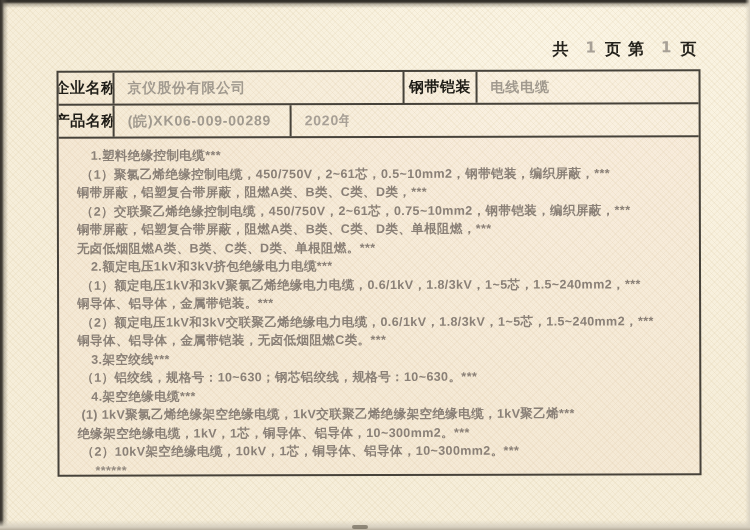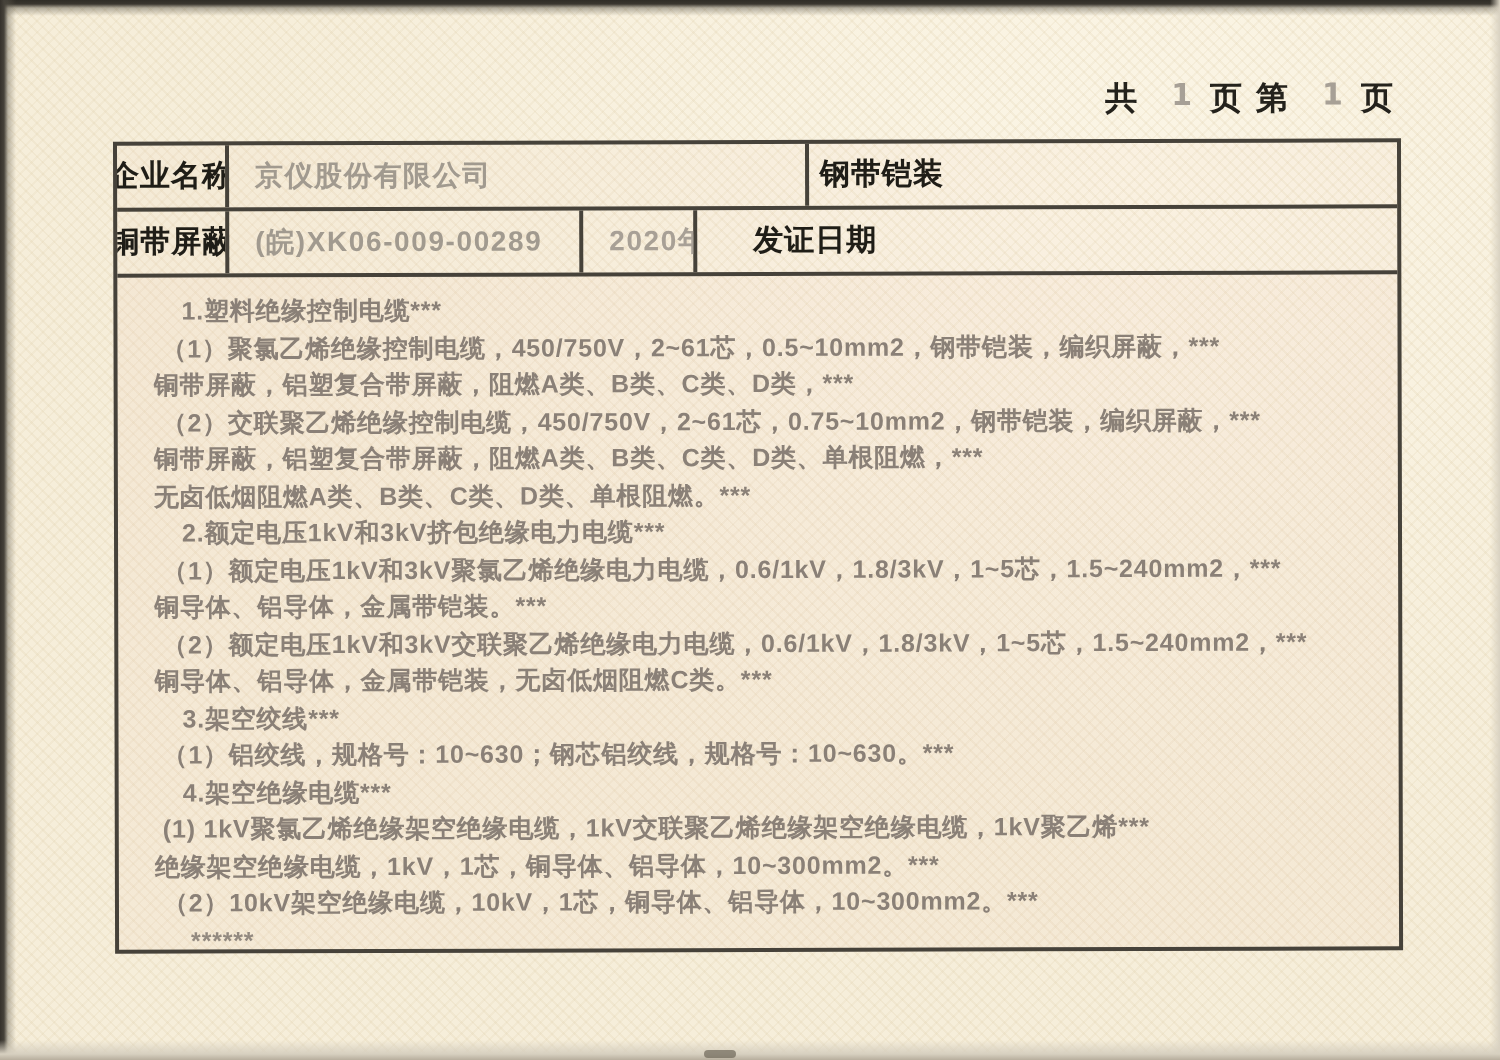--- a/index.html
+++ b/index.html
@@ -92,27 +92,27 @@
     <span class="num gap-l">1</span>
     <span class="zh gap-m">页</span>
   </div>
 
   <div class="cert-table">
 
     <div class="trow r1">
       <div class="cell lab">企业名称</div>
       <div class="cell val">京仪股份有限公司</div>
       <div class="cell lab">钢带铠装</div>
+      <div class="cell val">电线电缆</div>
     </div>
 
     <div class="trow r2">
-      <div class="cell lab">铜带屏蔽</div>
+      <div class="cell lab">产品名称</div>
       <div class="cell val">(皖)XK06-009-00289</div>
       <div class="cell val date">2020年08月04日</div>
-      <div class="cell lab">发证日期</div>
     </div>
 
     <div class="scope" id="scope">
         <div class="line ind-h">1.塑料绝缘控制电缆***</div>
         <div class="line ind-p">（1）聚氯乙烯绝缘控制电缆，450/750V，2~61芯，0.5~10mm2，钢带铠装，编织屏蔽，***</div>
         <div class="line ind-c">铜带屏蔽，铝塑复合带屏蔽，阻燃A类、B类、C类、D类，***</div>
         <div class="line ind-p">（2）交联聚乙烯绝缘控制电缆，450/750V，2~61芯，0.75~10mm2，钢带铠装，编织屏蔽，***</div>
         <div class="line ind-c">铜带屏蔽，铝塑复合带屏蔽，阻燃A类、B类、C类、D类、单根阻燃，***</div>
         <div class="line ind-c">无卤低烟阻燃A类、B类、C类、D类、单根阻燃。***</div>
         <div class="line ind-h">2.额定电压1kV和3kV挤包绝缘电力电缆***</div>

